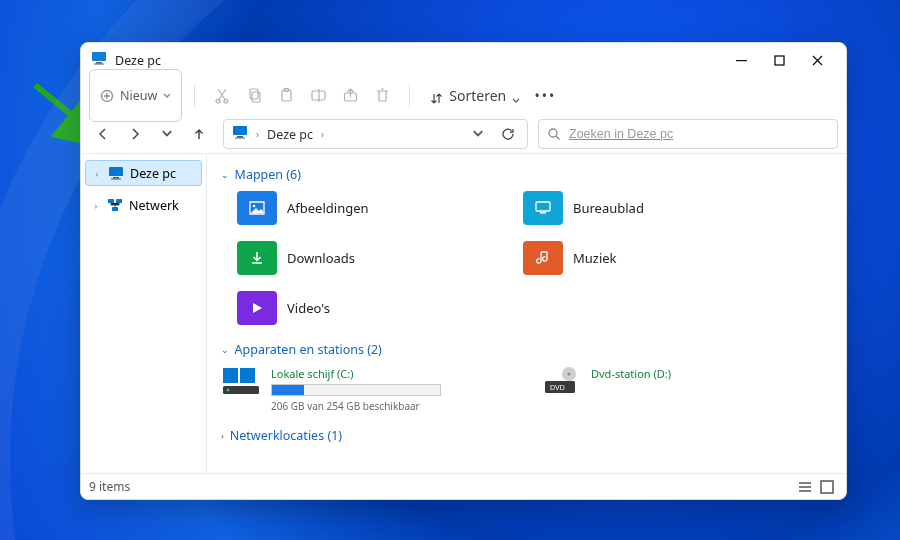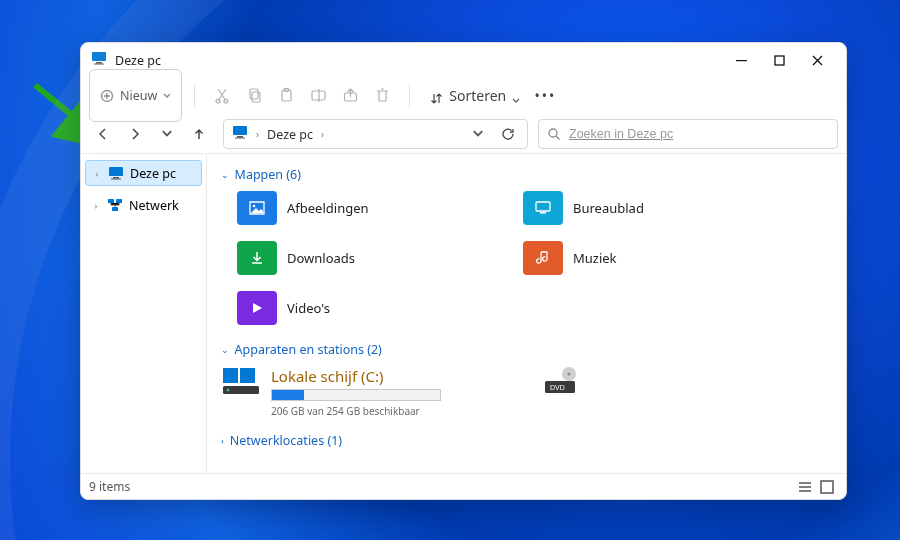--- a/index.html
+++ b/index.html
@@ -66,21 +66,21 @@
   .grid { display:flex; flex-wrap:wrap; column-gap:60px; row-gap:16px; }
   .folder { display:flex; align-items:center; gap:10px; width:210px;margin-left:16px; }
   .folder .fi { width:40px; height:34px; border-radius:4px; display:flex; align-items:center; justify-content:center; color:#fff; }
   .folder .fi svg { width:18px; height:18px; }
   .folder .label { font-size:13px; color:#222; }
 
   .drive-row { display:flex; gap:60px; }
   .drive { display:flex; gap:10px; width:260px; }
   .drive .dico { width:40px; height:30px; position:relative; }
   .drive .dtext { display:flex; flex-direction:column; gap:3px; }
-  .drive .dname { font-size:15px; color:#a16207; }
+  .drive .dname { font-size:11px; color:#15803d; }
   .progress { width:170px; height:12px; border:1px solid #c8c8c8; background:#f2f2f2; border-radius:0; }
   .progress .bar { height:100%; background:#1a7be6; }
   .dsub { font-size:10px; color:#6a6a6a; }
   .dvd .dico svg { width:40px; height:30px; }
 
   .statusbar { height:26px; border-top:1px solid #eaeaea; display:flex; align-items:center; padding:0 8px; font-size:12px; color:#555; }
   .statusbar .spacer { flex:1; }
   .view-ico { width:22px; height:22px; display:flex; align-items:center; justify-content:center; }
   .view-ico svg { width:14px; height:14px; }
 
@@ -342,20 +342,23 @@
         </div>
         <div class="drive dvd">
           <div class="dico">
             <svg viewBox="0 0 40 30">
                 <circle cx="28" cy="8" r="7" fill="#cfcfcf"></circle>
                 <circle cx="28" cy="8" r="1.5" fill="#888"></circle>
                 <rect x="4" y="15" width="30" height="12" rx="1.5" fill="#3a3a3a"></rect>
                 <text x="9" y="24" font-size="7" fill="#fff" font-family="sans-serif" id="dvd-badge">DVD</text>
               </svg>
           </div>
+          <div class="dtext">
+            <span class="dname">Dvd-station (D:)</span>
+          </div>
         </div>
       </div>
 
       <div class="sect-header" style="margin-top:14px">
         <span class="caret">›</span>
         <span>Netwerklocaties (1)</span>
       </div>
     </div>
   </div>
 

